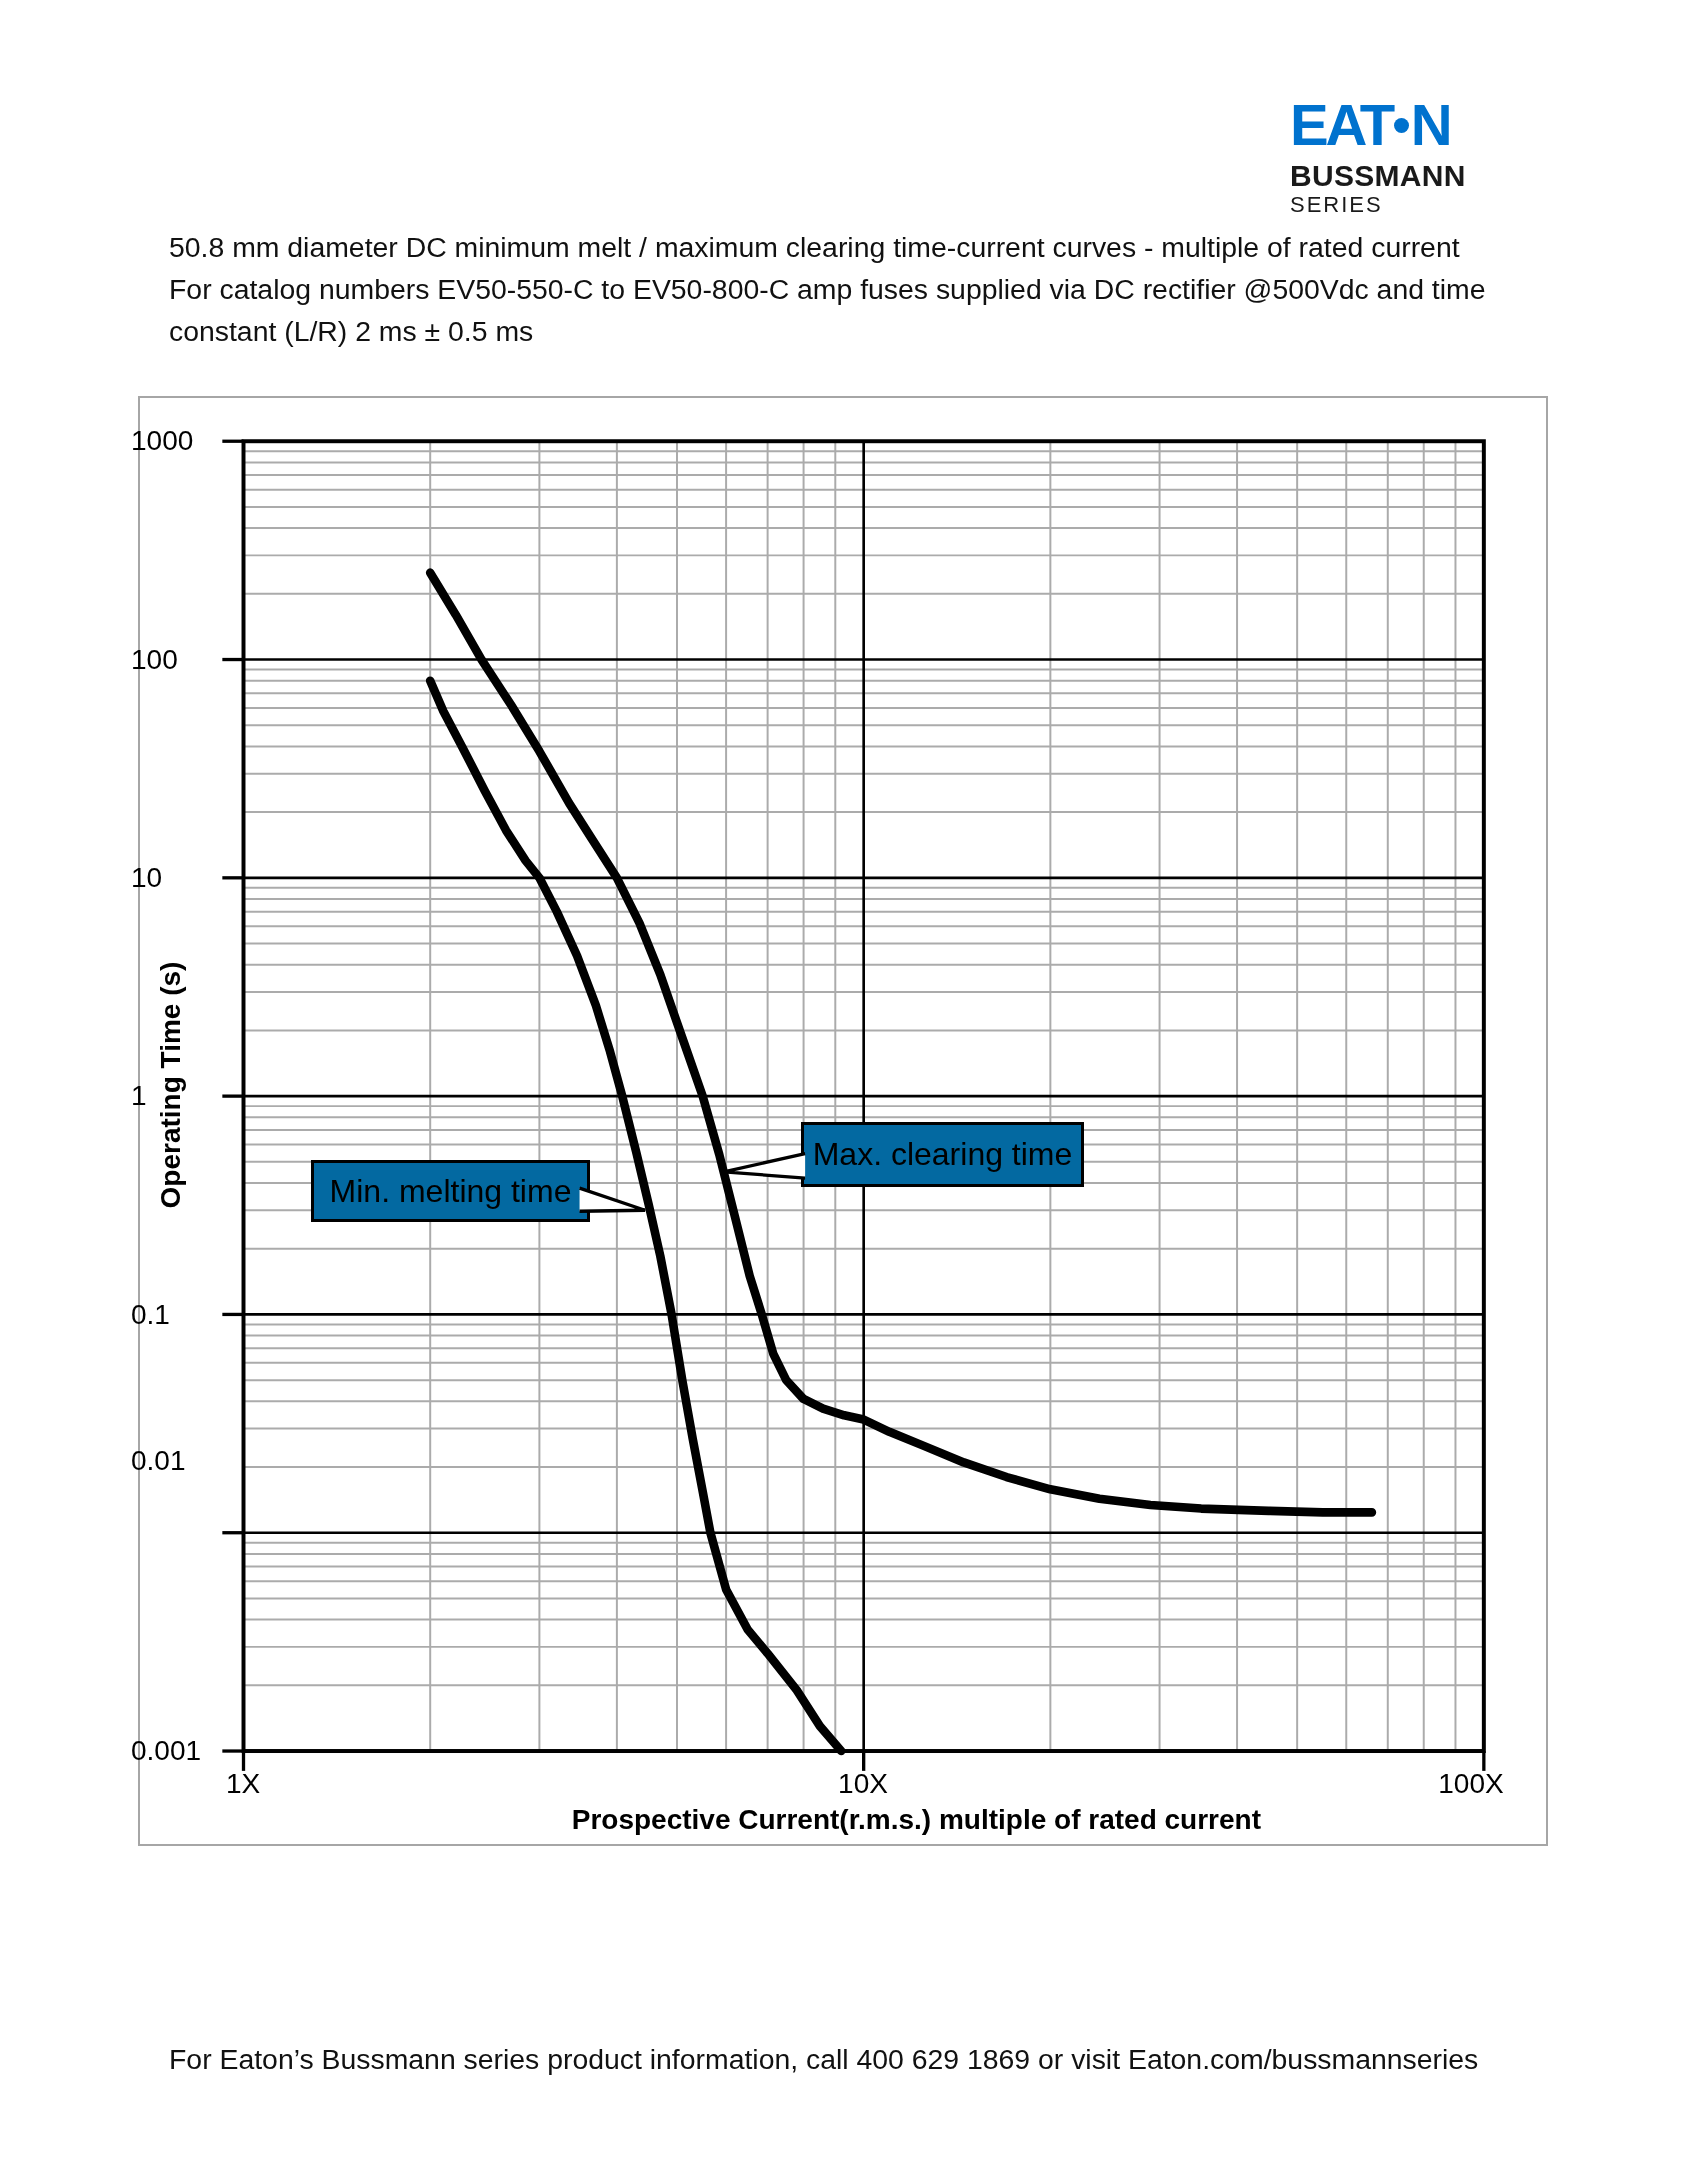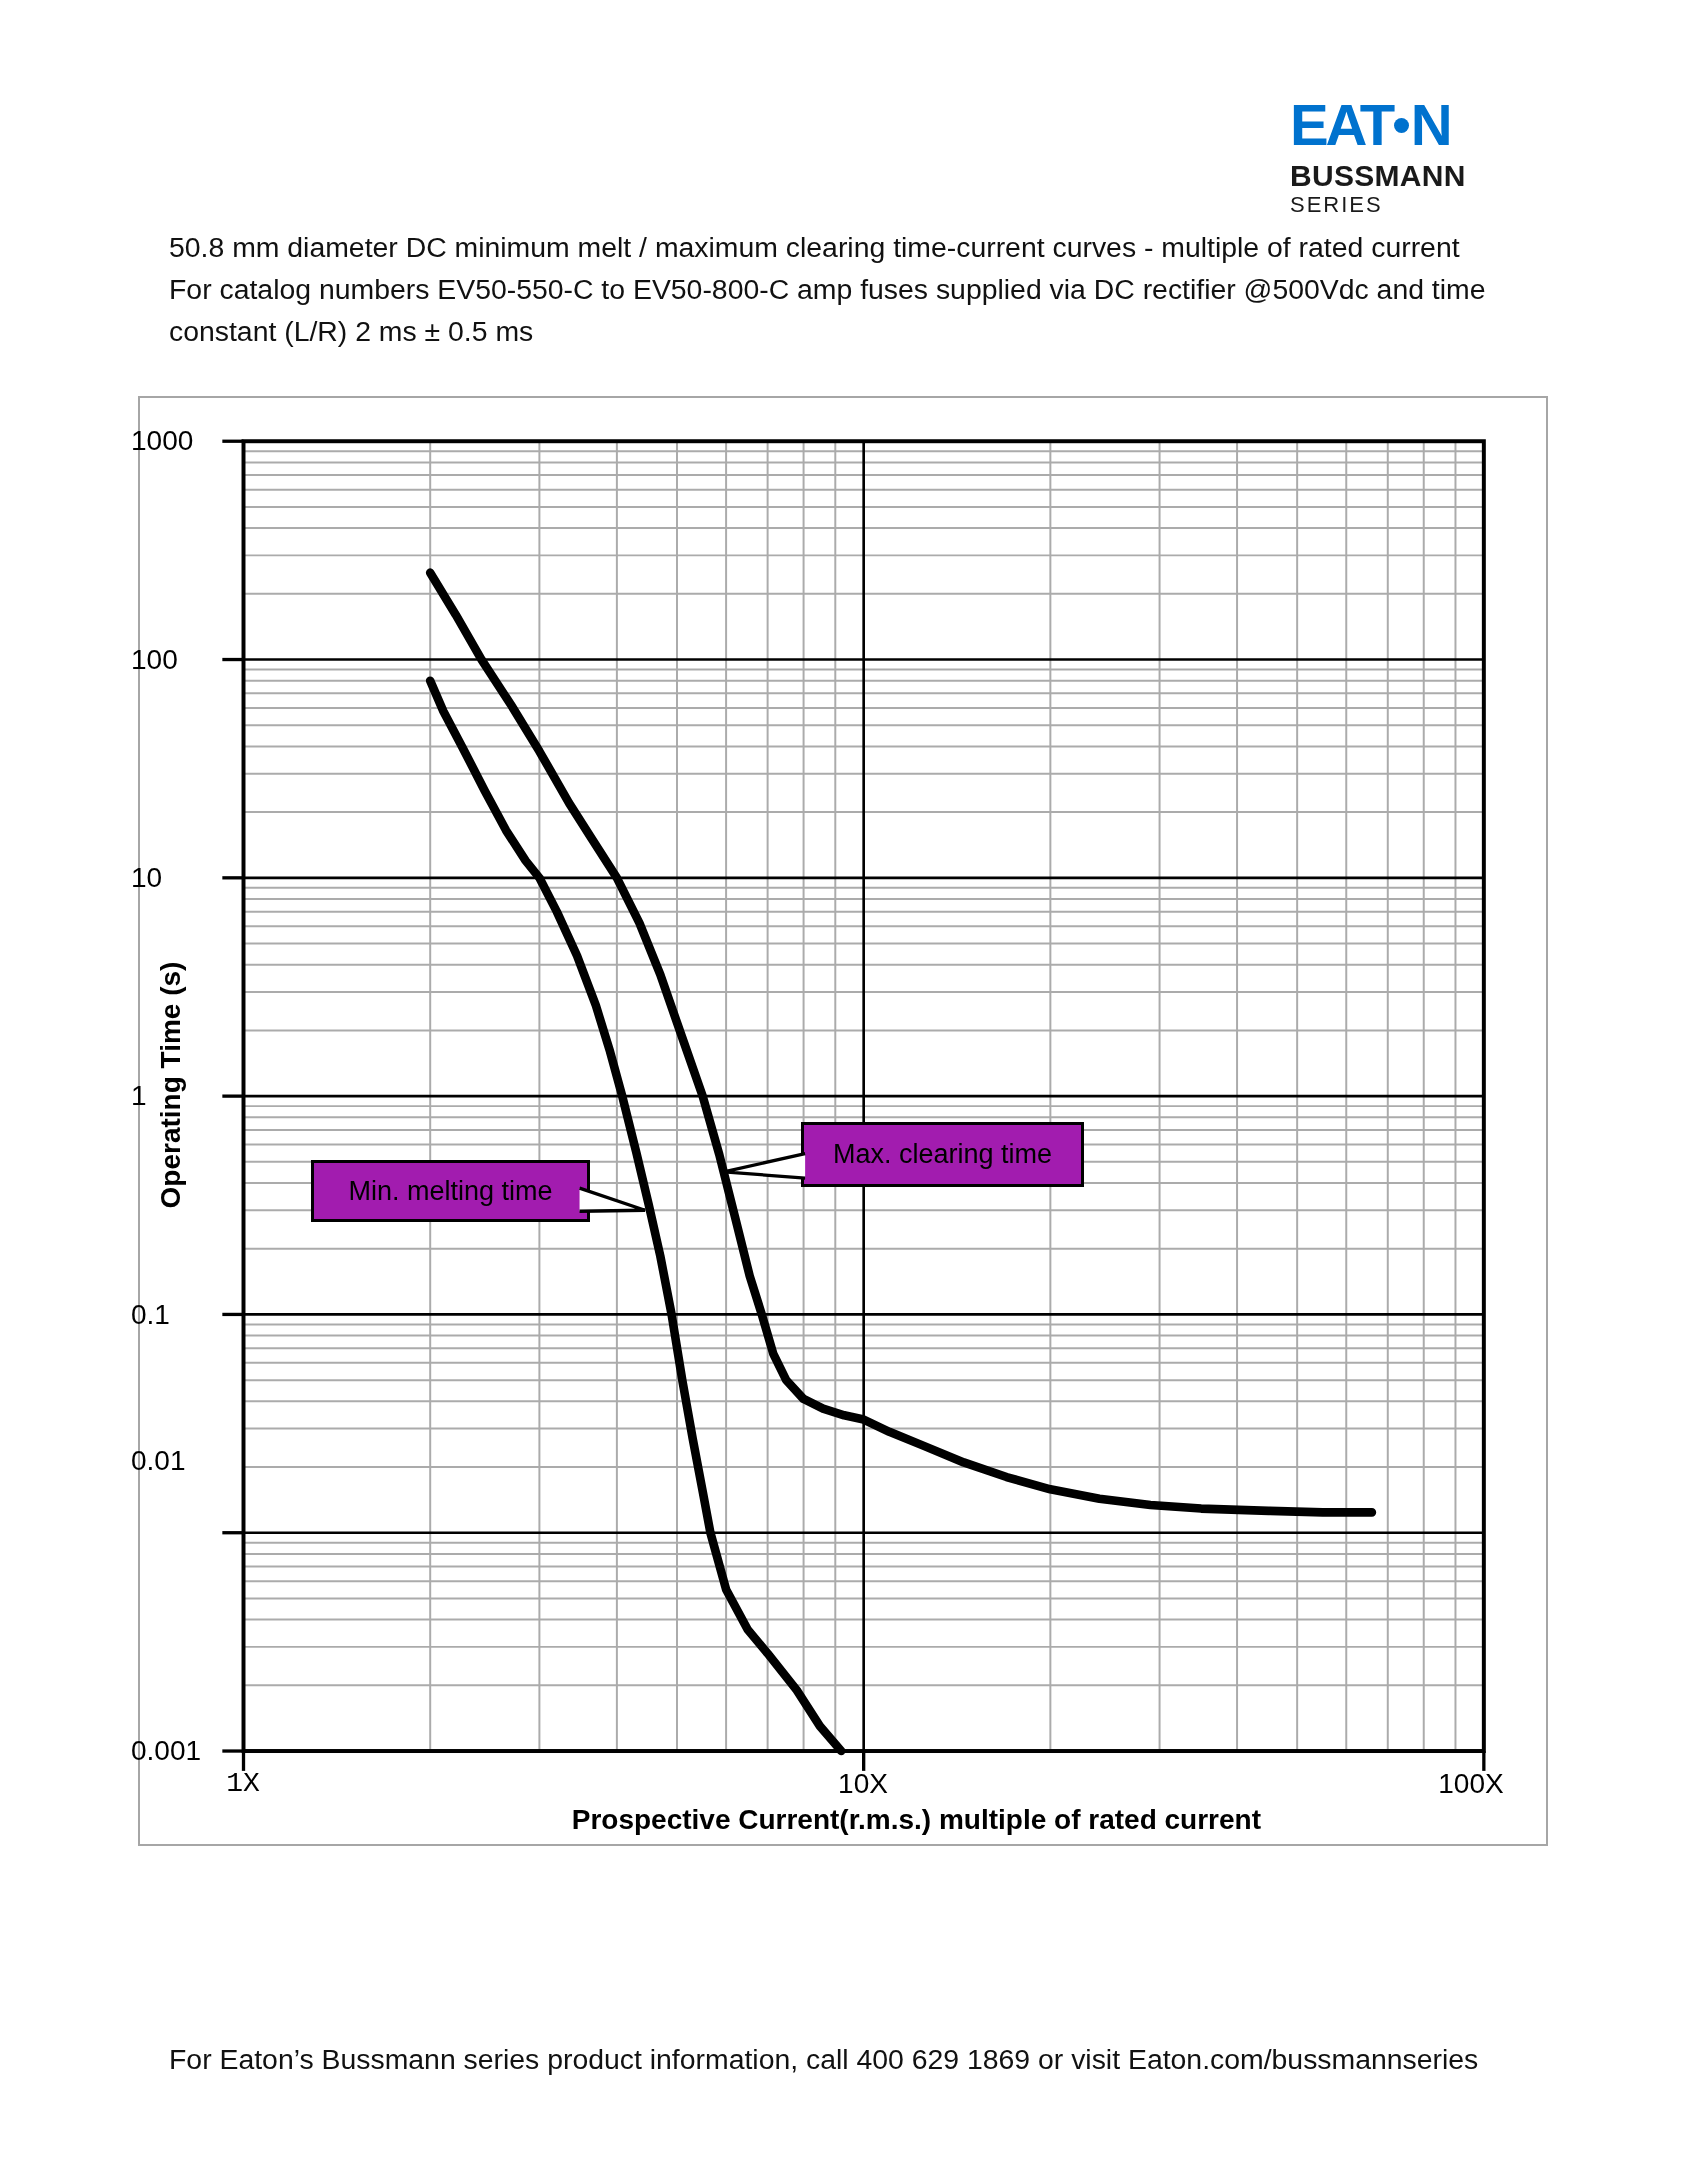--- a/index.html
+++ b/index.html
@@ -23,22 +23,22 @@
   .chart-frame{position:absolute;left:138px;top:396px;width:1406px;height:1446px;border:2.6px solid #A6A6A6;background:#fff;}
   svg.layer{position:absolute;left:0;top:0;pointer-events:none;}
   
   .ytick{position:absolute;width:86px;height:32px;line-height:32px;text-align:left;font-size:28px;color:#000;}
   .xtick{position:absolute;width:132px;height:32px;line-height:32px;text-align:center;font-size:28px;color:#000;}
   .y-axis-title{position:absolute;left:-61px;top:1069px;width:463px;height:32px;line-height:32px;
     text-align:center;font-size:28px;font-weight:700;transform:rotate(-90deg);color:#000;}
   .x-axis-title{position:absolute;left:467px;top:1804px;width:794px;height:32px;line-height:32px;
     text-align:right;font-size:28px;font-weight:700;color:#000;}
   
-  .callout{position:absolute;background:#a21caf;border:3.3px solid #000;display:flex;align-items:center;justify-content:center;
-    font-size:27px;color:#000;z-index:5;}
+  .callout{position:absolute;background:#0369a1;border:3.3px solid #000;display:flex;align-items:center;justify-content:center;
+    font-size:32px;color:#000;z-index:5;}
   .callout-min{left:311px;top:1160px;width:273px;height:56px;}
   .callout-max{left:801px;top:1122px;width:277px;height:59px;}
   
   .page-footer{position:absolute;left:169px;top:2019px;font-size:28.4px;color:#111;margin-top:24px;}
   .z1{z-index:1;} .z6{z-index:6;}
 </style>
 </head>
 <body>
 
 <div class="logo-block">
@@ -152,21 +152,21 @@
   </svg>
 
 <div class="ytick" style="left:131px;top:425px;">1000</div>
 <div class="ytick" style="left:131px;top:644px;">100</div>
 <div class="ytick" style="left:131px;top:862px;">10</div>
 <div class="ytick" style="left:131px;top:1080px;">1</div>
 <div class="ytick" style="left:131px;top:1299px;">0.1</div>
 <div class="ytick" style="left:131px;top:1445px;">0.01</div>
 <div class="ytick" style="left:131px;top:1735px;">0.001</div>
 
-<div class="xtick" style="left:177px;top:1768px;font-family:Liberation Mono, monospace;">1X</div>
+<div class="xtick" style="left:177px;top:1768px;">1X</div>
 <div class="xtick" style="left:797px;top:1768px;">10X</div>
 <div class="xtick" style="left:1405px;top:1768px;">100X</div>
 
 <div class="y-axis-title">Operating Time (s)</div>
 <div class="x-axis-title">Prospective Current(r.m.s.) multiple of rated current</div>
 
 <div class="callout callout-min">
   <span>Min. melting time</span>
 </div>
 <div class="callout callout-max">

